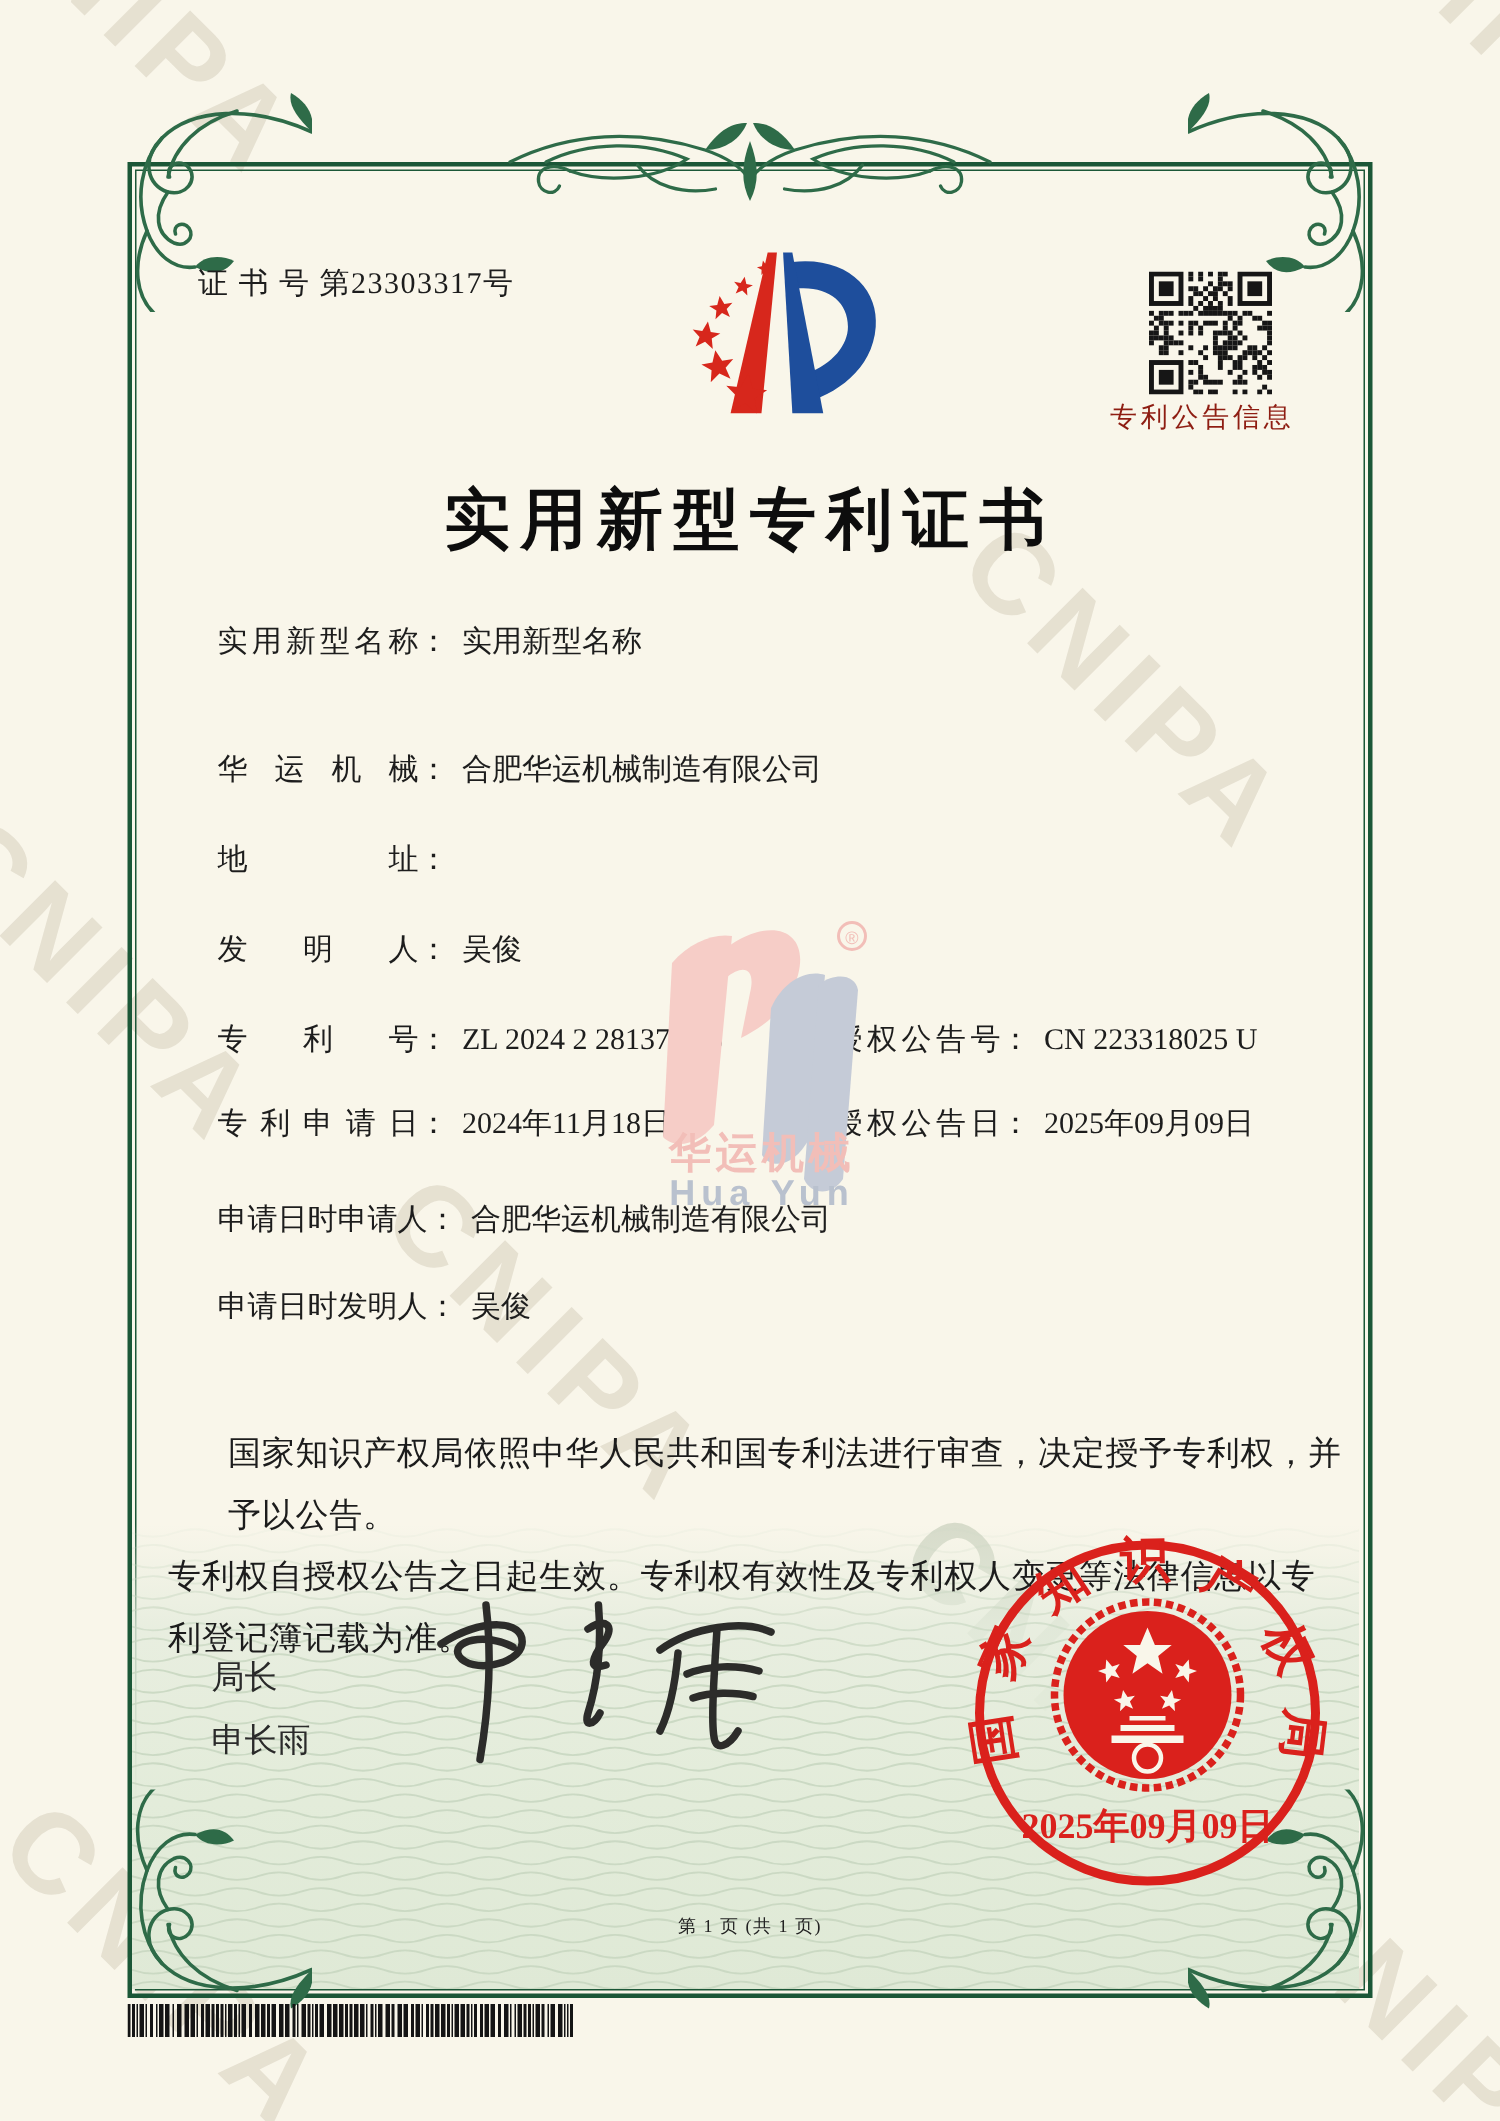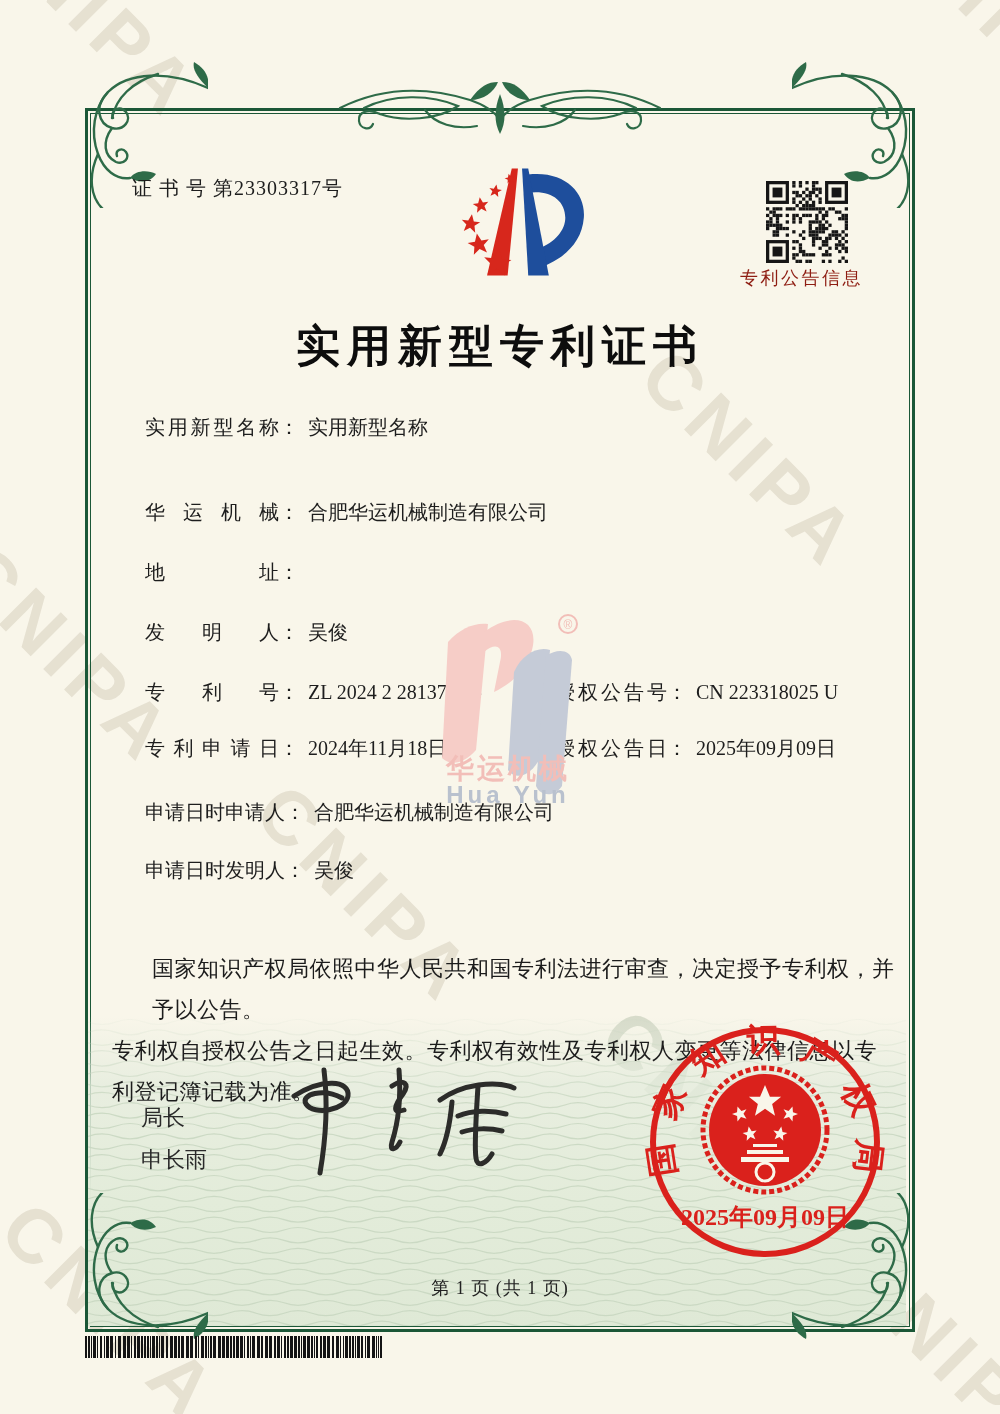--- a/index.html
+++ b/index.html
@@ -33,21 +33,21 @@
   .colon{margin-right:9px;}
   .statement{position:absolute;left:112px;top:948px;width:784px;font-size:22px;
              line-height:41px;letter-spacing:.5px;color:#1c1c1c;}
   .ind{padding-left:40px;}
   .signoff-title{position:absolute;left:141px;top:1103px;font-family:"Liberation Sans",sans-serif;
                  font-size:22px;color:#2a2a2a;text-align:right;}
   .signoff-name{position:absolute;left:141px;top:1145px;font-family:"Liberation Sans",sans-serif;
                 font-size:22px;color:#2a2a2a;}
   .sig-svg{position:absolute;left:272px;top:1058px;width:262px;height:128px;}
   .seal-svg{position:absolute;left:645px;top:1022px;width:240px;height:240px;}
-  .footer{position:absolute;left:0;top:1276px;width:1000px;text-align:center;font-size:18px;
+  .footer{position:absolute;left:0;top:1276px;width:1000px;text-align:center;font-size:12px;
           letter-spacing:1px;color:#222;}
   .barcode-svg{position:absolute;left:85px;top:1336px;width:300px;height:22px;}
   .company-svg{position:absolute;left:418px;top:598px;width:184px;height:210px;}
   .fl{position:absolute;width:150px;height:150px;}
   .fl.tl{left:58px;top:58px;}
   .fl.tr{left:792px;top:58px;transform:scaleX(-1);}
   .fl.bl{left:58px;top:1193px;transform:scaleY(-1);}
   .fl.br{left:792px;top:1193px;transform:scale(-1,-1);}
   .orn{position:absolute;left:330px;top:74px;width:340px;height:84px;}
   svg text{user-select:none;}

